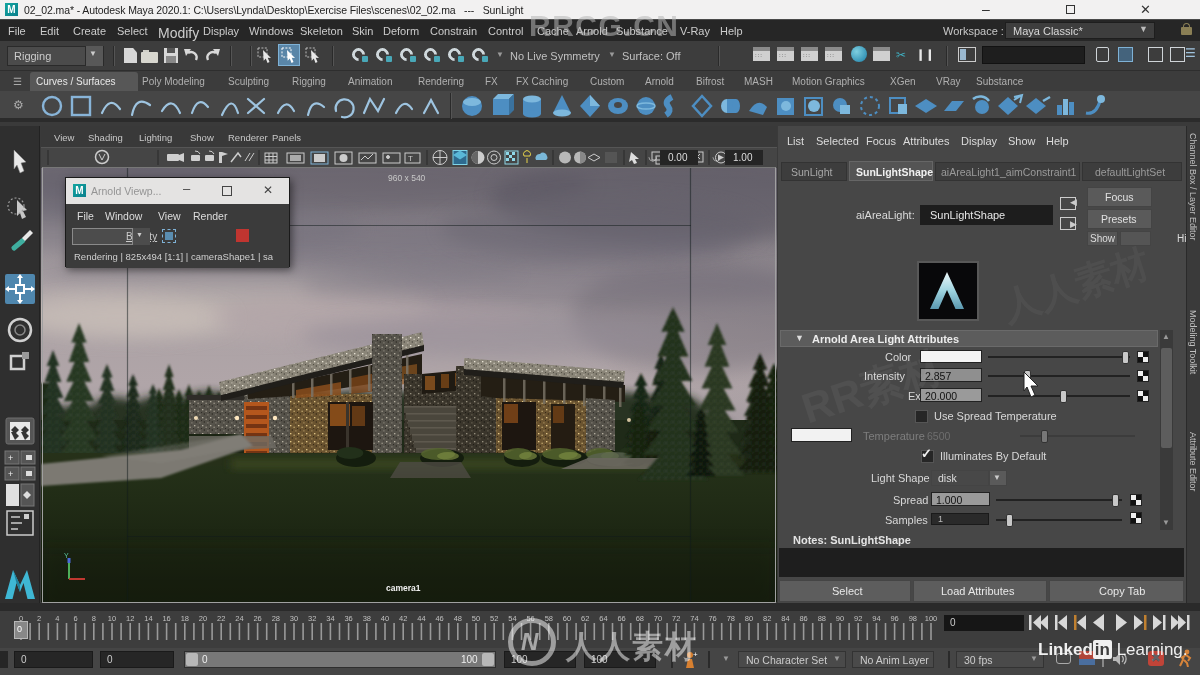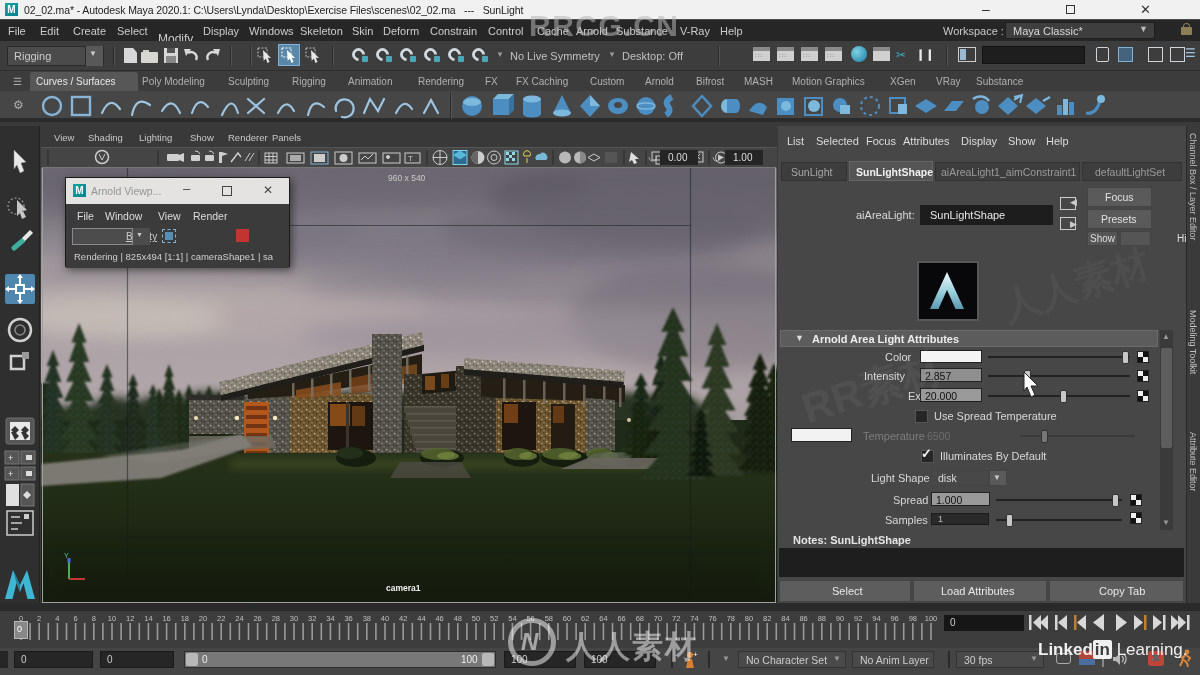--- a/index.html
+++ b/index.html
@@ -13,21 +13,21 @@
 <div class="a" style="left:5px;top:3px;width:13px;height:13px;background:linear-gradient(135deg,#12a5a0,#0b7f8c);color:#fff;font-size:10px;font-weight:bold;text-align:center;line-height:13px;">M</div>
 <div class="tx" style="left:24px;top:4px;font-size:10.5px;color:#222;letter-spacing:-0.1px;">02_02.ma* - Autodesk Maya 2020.1: C:\Users\Lynda\Desktop\Exercise Files\scenes\02_02.ma&nbsp;&nbsp;&nbsp;---&nbsp;&nbsp;&nbsp;SunLight</div>
 <div class="tx" style="left:982px;top:1px;font-size:14px;color:#333;">–</div>
 <div class="a" style="left:1066px;top:5px;width:9px;height:9px;border:1.5px solid #333;"></div>
 <div class="tx" style="left:1140px;top:2px;font-size:13px;color:#333;">✕</div>
 <div class="a" style="left:0;top:20px;width:1200px;height:21px;background:#262626;"></div>
 <div class="tx" style="left:8px;top:25px;font-size:11px;color:#cccccc;">File</div>
 <div class="tx" style="left:40px;top:25px;font-size:11px;color:#cccccc;">Edit</div>
 <div class="tx" style="left:73px;top:25px;font-size:11px;color:#cccccc;">Create</div>
 <div class="tx" style="left:117px;top:25px;font-size:11px;color:#cccccc;">Select</div>
-<div class="tx" style="left:158px;top:32px;font-size:12px;color:#cccccc;">Modify</div>
+<div class="tx" style="left:158px;top:25px;font-size:14px;color:#cccccc;">Modify</div>
 <div class="tx" style="left:203px;top:25px;font-size:11px;color:#cccccc;">Display</div>
 <div class="tx" style="left:249px;top:25px;font-size:11px;color:#cccccc;">Windows</div>
 <div class="tx" style="left:300px;top:25px;font-size:11px;color:#cccccc;">Skeleton</div>
 <div class="tx" style="left:352px;top:25px;font-size:11px;color:#cccccc;">Skin</div>
 <div class="tx" style="left:383px;top:25px;font-size:11px;color:#cccccc;">Deform</div>
 <div class="tx" style="left:430px;top:25px;font-size:11px;color:#cccccc;">Constrain</div>
 <div class="tx" style="left:488px;top:25px;font-size:11px;color:#cccccc;">Control</div>
 <div class="tx" style="left:537px;top:25px;font-size:11px;color:#cccccc;">Cache</div>
 <div class="tx" style="left:576px;top:25px;font-size:11px;color:#cccccc;">Arnold</div>
 <div class="tx" style="left:616px;top:25px;font-size:11px;color:#cccccc;">Substance</div>
@@ -81,21 +81,21 @@
 <div class="a" style="left:410px;top:56px;width:6px;height:6px;background:#49a8b8;border-radius:1px;"></div>
 <div class="a" style="left:424px;top:48px;width:13px;height:13px;border:3px solid #cfd8dc;border-right-color:transparent;border-radius:50%;transform:rotate(45deg);"></div>
 <div class="a" style="left:434px;top:56px;width:6px;height:6px;background:#49a8b8;border-radius:1px;"></div>
 <div class="a" style="left:448px;top:48px;width:13px;height:13px;border:3px solid #cfd8dc;border-right-color:transparent;border-radius:50%;transform:rotate(45deg);"></div>
 <div class="a" style="left:458px;top:56px;width:6px;height:6px;background:#49a8b8;border-radius:1px;"></div>
 <div class="a" style="left:472px;top:48px;width:13px;height:13px;border:3px solid #cfd8dc;border-right-color:transparent;border-radius:50%;transform:rotate(45deg);"></div>
 <div class="a" style="left:482px;top:56px;width:6px;height:6px;background:#49a8b8;border-radius:1px;"></div>
 <div class="tx" style="left:496px;top:50px;font-size:8px;color:#999;">▼</div>
 <div class="tx" style="left:510px;top:50px;font-size:11px;color:#c0c0c0;">No Live Symmetry</div>
 <div class="tx" style="left:608px;top:50px;font-size:8px;color:#999;">▼</div>
-<div class="tx" style="left:622px;top:50px;font-size:11px;color:#c0c0c0;">Desktop: Off</div>
+<div class="tx" style="left:622px;top:50px;font-size:11px;color:#c0c0c0;">Surface: Off</div>
 <div class="a" style="left:718px;top:46px;width:1px;height:20px;background:#2a2a2a;"></div>
 <div class="a" style="left:719px;top:46px;width:1px;height:20px;background:#555;"></div>
 <div class="a" style="left:753px;top:47px;width:17px;height:14px;background:#d0d0d0;border-top:4px solid #8a8a8a;"></div>
 <div class="tx" style="left:755px;top:52px;font-size:6px;color:#333;letter-spacing:1px;">:::</div>
 <div class="a" style="left:777px;top:47px;width:17px;height:14px;background:#d0d0d0;border-top:4px solid #8a8a8a;"></div>
 <div class="tx" style="left:779px;top:52px;font-size:6px;color:#333;letter-spacing:1px;">:::</div>
 <div class="a" style="left:801px;top:47px;width:17px;height:14px;background:#d0d0d0;border-top:4px solid #8a8a8a;"></div>
 <div class="tx" style="left:803px;top:52px;font-size:6px;color:#333;letter-spacing:1px;">:::</div>
 <div class="a" style="left:825px;top:47px;width:17px;height:14px;background:#d0d0d0;border-top:4px solid #8a8a8a;"></div>
 <div class="tx" style="left:827px;top:52px;font-size:6px;color:#333;letter-spacing:1px;">:::</div>

